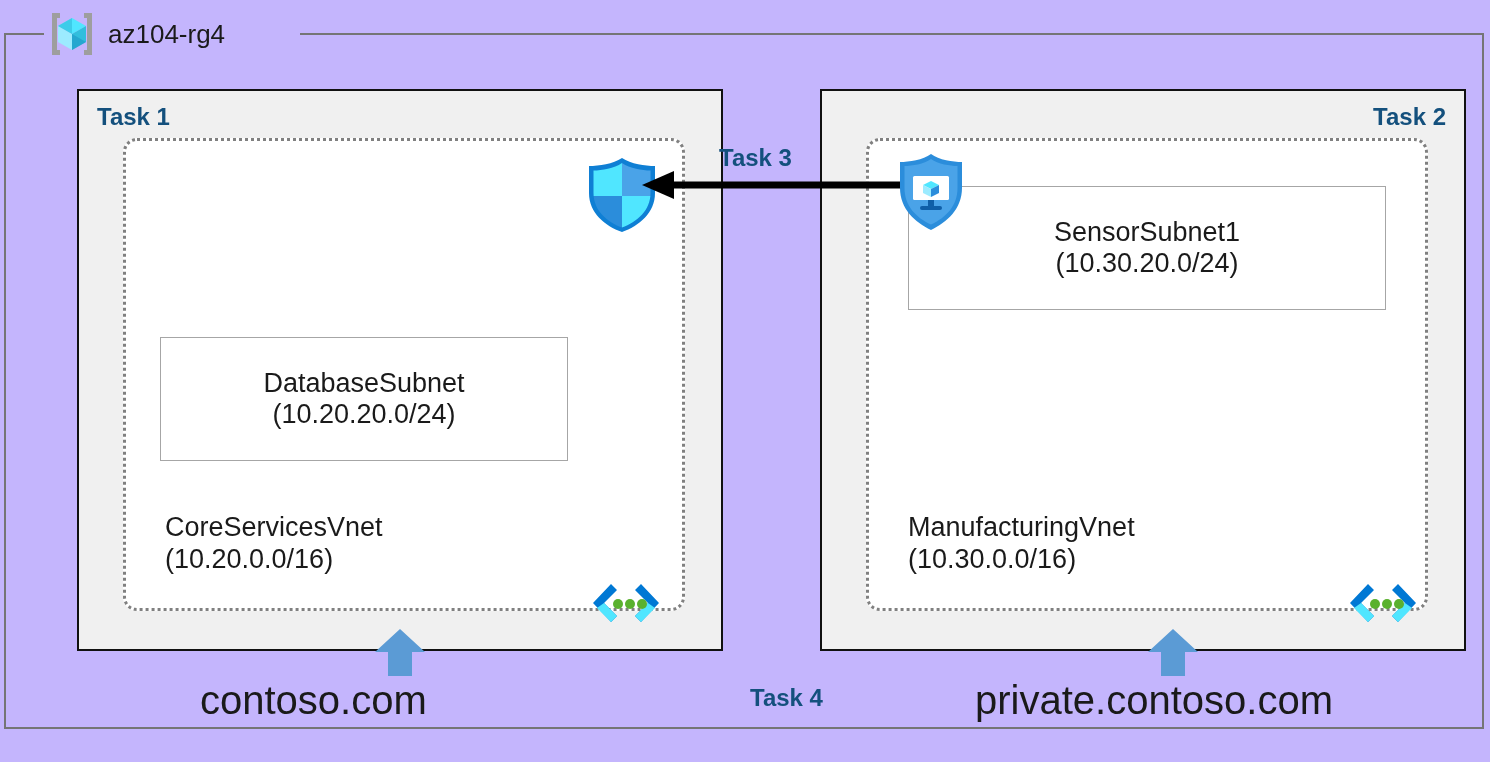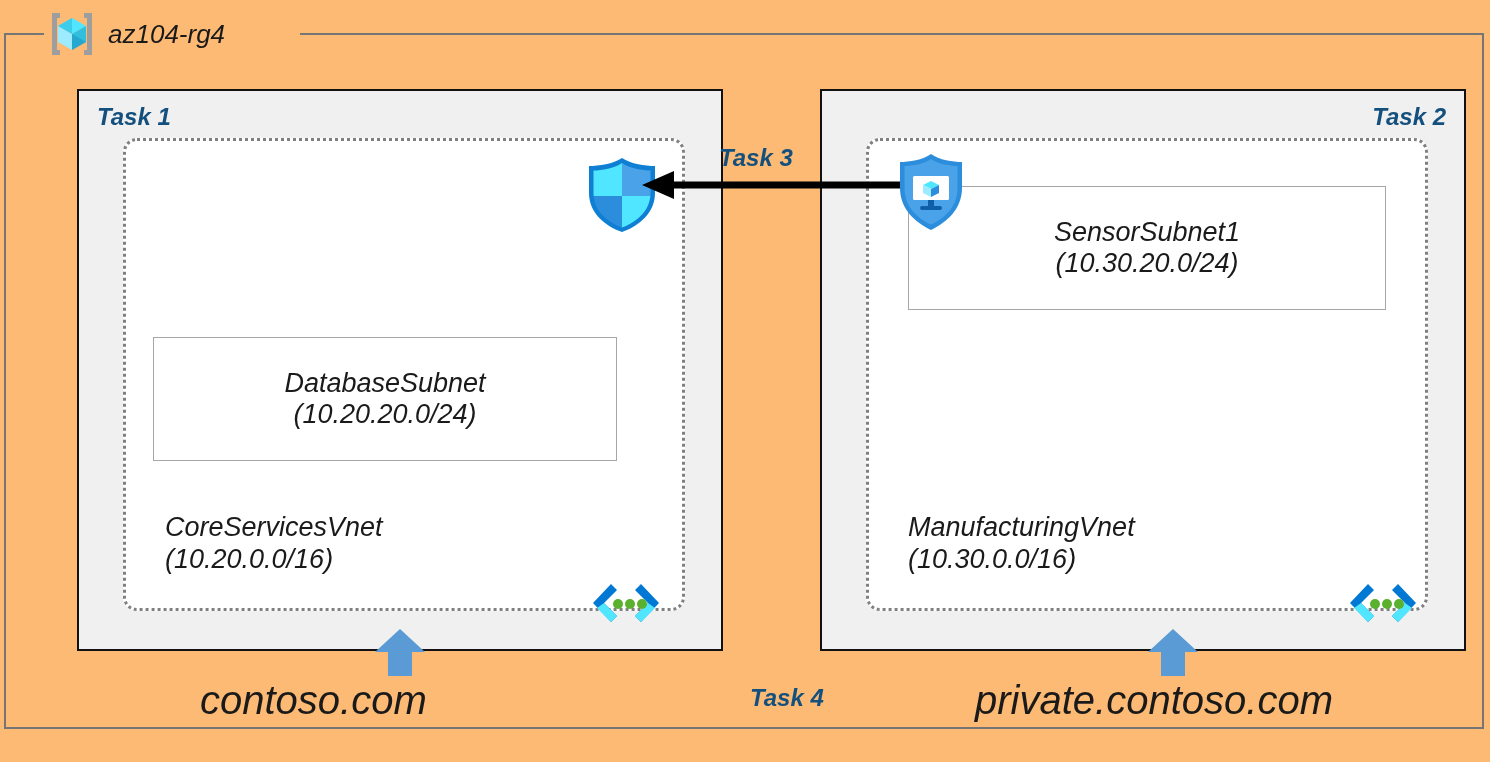--- a/index.html
+++ b/index.html
@@ -5,23 +5,22 @@
   html, body {
     margin: 0;
     padding: 0;
     background: #ffffff;
     font-family: "Liberation Sans", sans-serif;
   }
   #canvas {
     position: relative;
     width: 1490px;
     height: 762px;
-    background: #fdba74;
+    background: #c4b5fd;
     overflow: hidden;
-    font-style: italic;
   }
 
   
   .rg-border-left {
     position: absolute;
     left: 4px; top: 33px;
     width: 2px; height: 696px;
     background: #757575;
   }
   .rg-border-bottom {
@@ -103,21 +102,21 @@
     position: absolute;
     background: #ffffff;
     border: 1.5px solid #a6a6a6;
     box-sizing: border-box;
     display: flex;
     flex-direction: column;
     align-items: center;
     justify-content: center;
   }
   #subnet-shared   { left: 165px; top: 186px; width: 464px; height: 124px; }
-  #subnet-database { left: 153px; top: 337px; width: 464px; height: 124px; }
+  #subnet-database { left: 160px; top: 337px; width: 408px; height: 124px; }
   #subnet-sensor1  { left: 908px; top: 186px; width: 478px; height: 124px; }
   #subnet-sensor2  { left: 908px; top: 337px; width: 478px; height: 124px; }
 
   .subnet-name { font-size: 27px; color: #1a1a1a; line-height: 1.15; }
   .subnet-cidr { font-size: 27px; color: #1a1a1a; line-height: 1.15; }
 
   
   .vnet-name-block {
     position: absolute;
     text-align: left;

